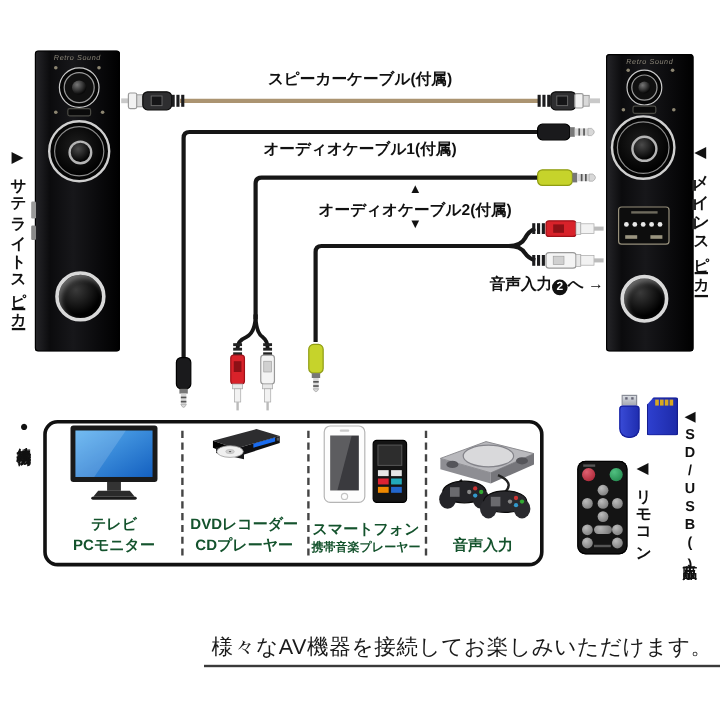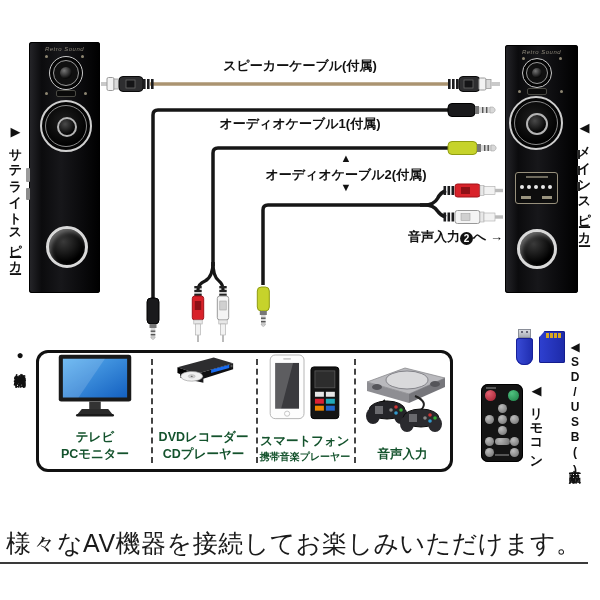--- a/index.html
+++ b/index.html
@@ -22,21 +22,21 @@
   
   .devbox{position:absolute;border:3px solid #111;border-radius:12px;box-sizing:border-box;background:#fff;}
   .sep{position:absolute;top:6px;bottom:6px;border-left:2px dashed #444;}
   .cell{position:absolute;top:0;bottom:0;display:flex;flex-direction:column;align-items:center;justify-content:flex-end;padding-bottom:6px;box-sizing:border-box;}
   .dev-label{font-weight:bold;font-size:12.5px;line-height:1.35;color:#14532d;text-align:center;white-space:nowrap;margin-top:12px;}
   .dev-label .small{font-size:10px;}
   
   .remote{position:absolute;width:42px;height:78px;background:#141414;border-radius:7px;box-shadow:inset 0 0 0 1px #000;}
   .rbtn{position:absolute;width:9px;height:9px;border-radius:50%;background:radial-gradient(circle at 35% 30%,#bdbdbd,#6d6d6d);}
   .numbadge{display:inline-block;width:13px;height:13px;border-radius:50%;background:#111;color:#fff;font-size:10px;line-height:13px;text-align:center;vertical-align:-1px;font-weight:bold;}
-  .footer{position:absolute;left:0;width:600px;text-align:left;font-size:25px;color:#1a1a1a;letter-spacing:.5px;}
+  .footer{position:absolute;left:0;width:600px;text-align:right;font-size:18px;color:#1a1a1a;letter-spacing:.5px;}
   .footer span{border-bottom:2px solid #3a3a3a;padding:0 6px 5px;}
 </style>
 </head>
 <body>
 
 <div id="stage">
 
   <div class="speaker" style="left:29px;top:42px;width:71px;height:251px;">
     <div class="spk-logo" style="top:4px;">Retro Sound</div>
     <div class="screw" style="left:16px;top:13px;"></div>

